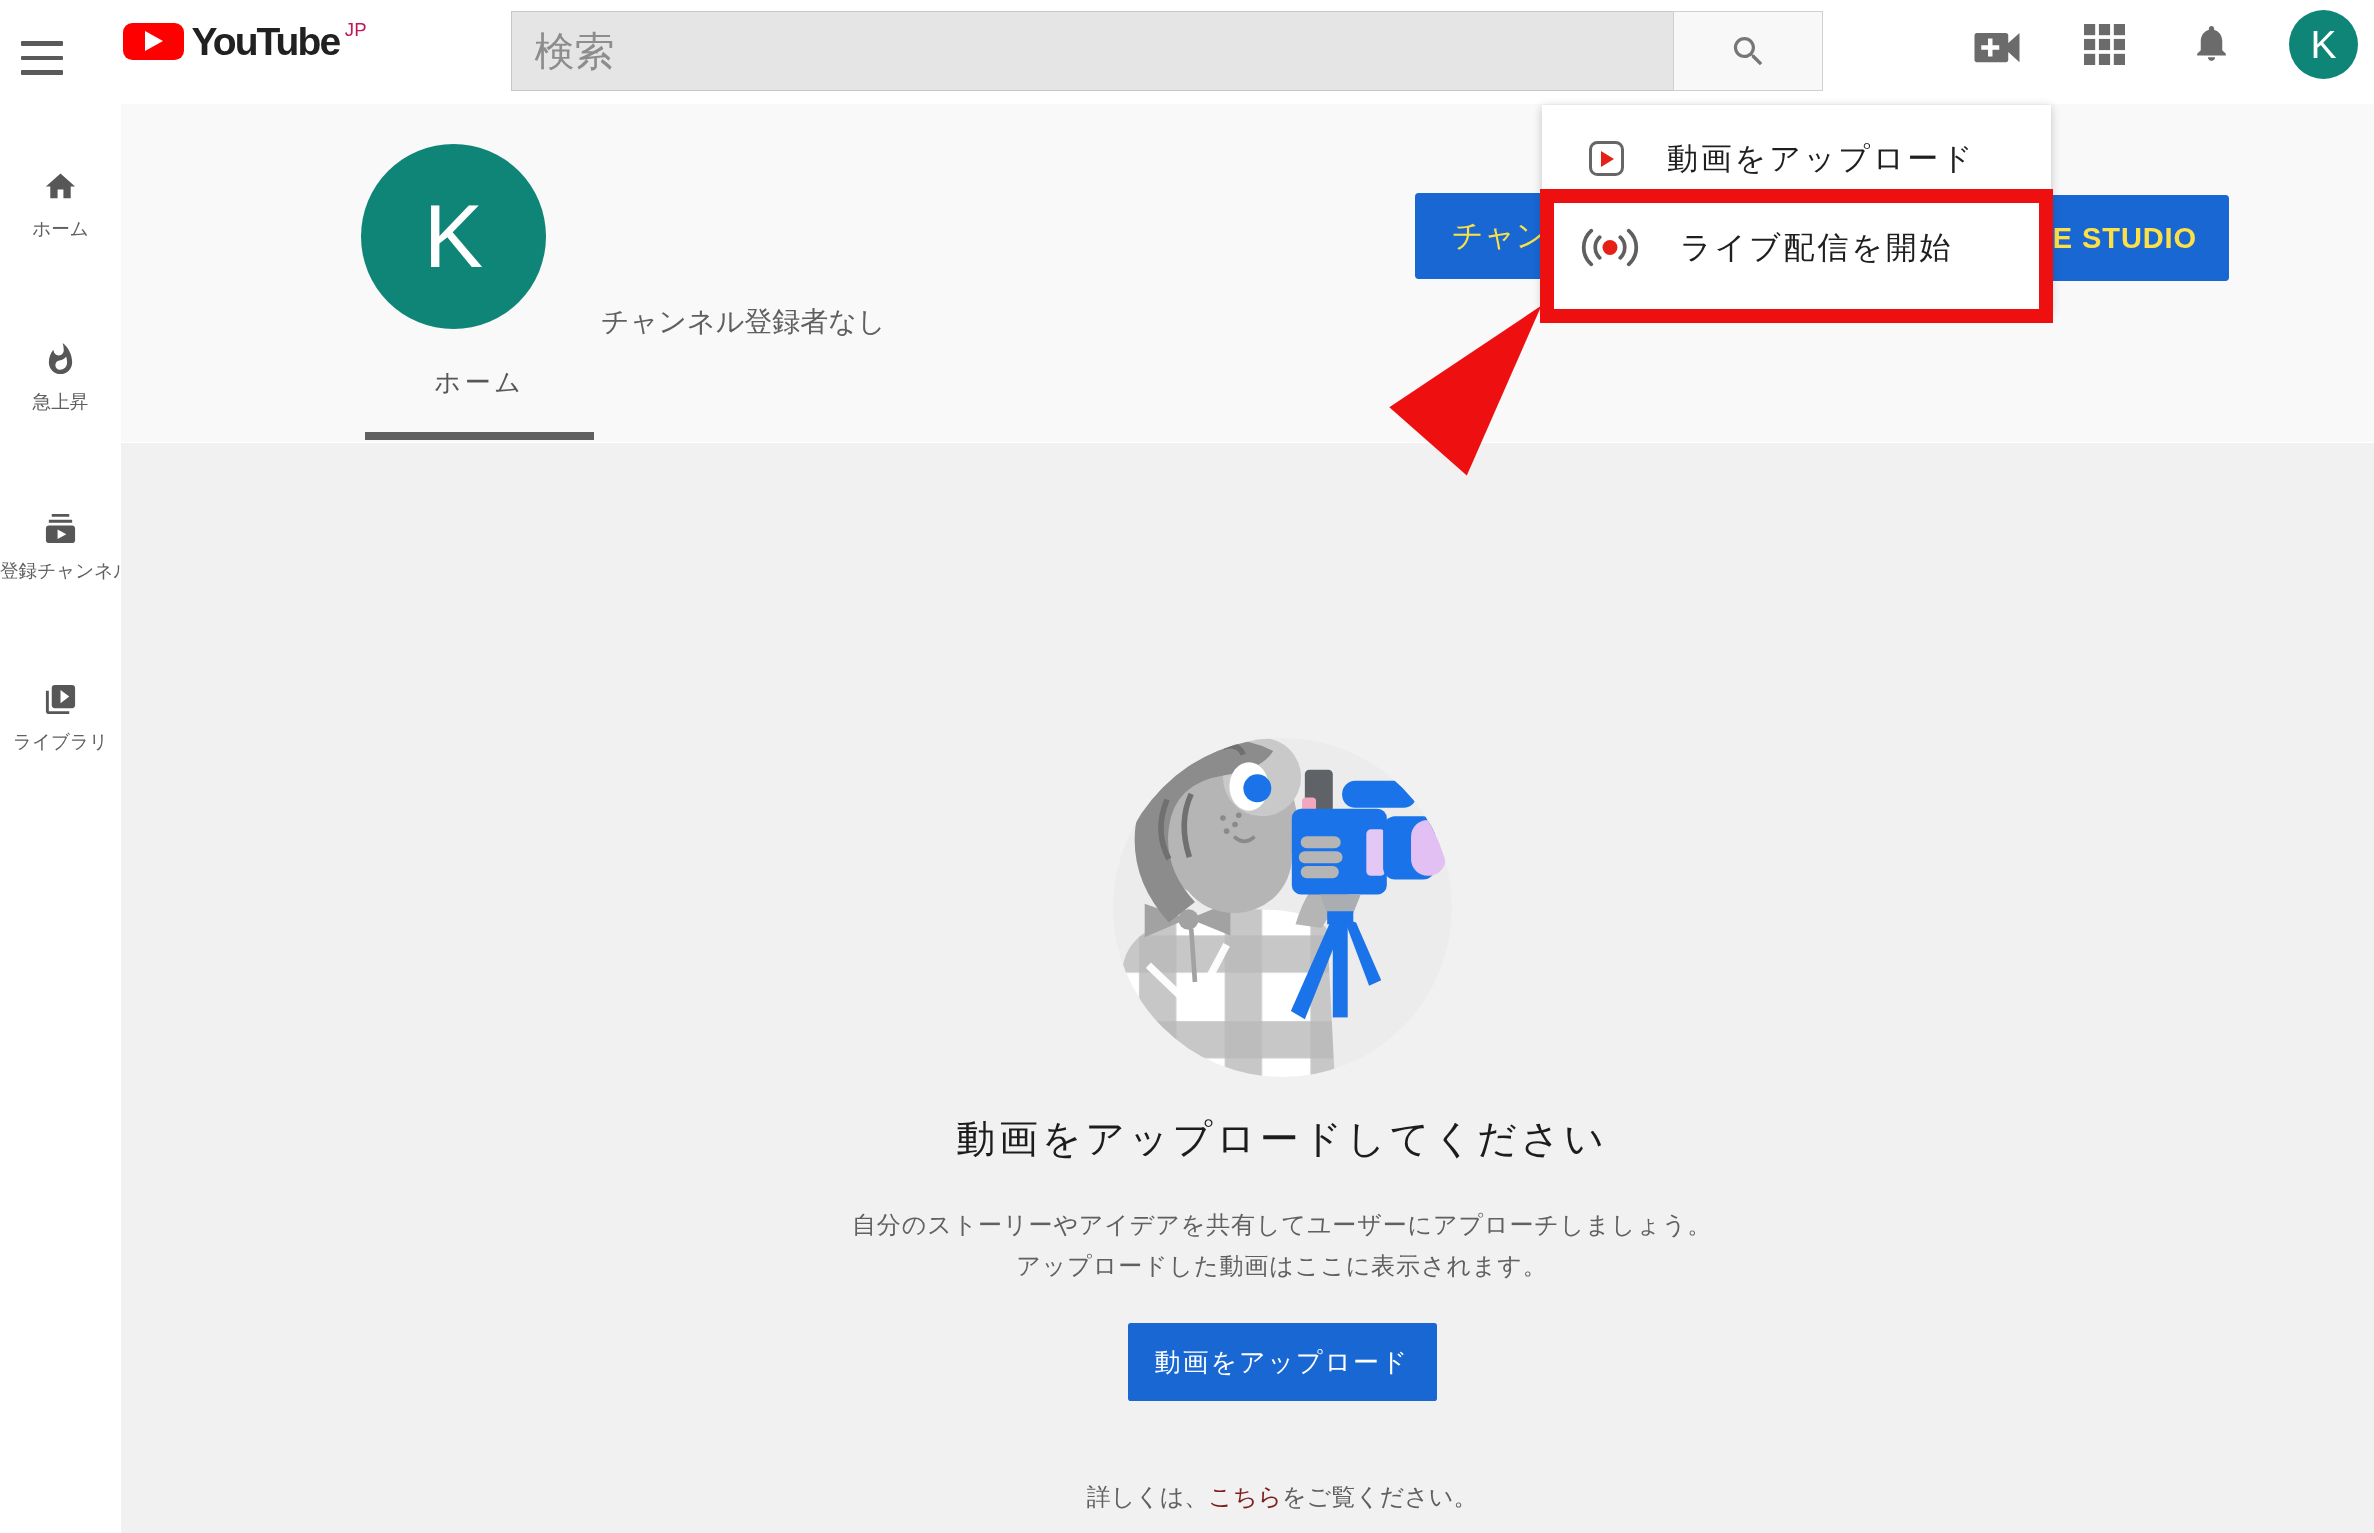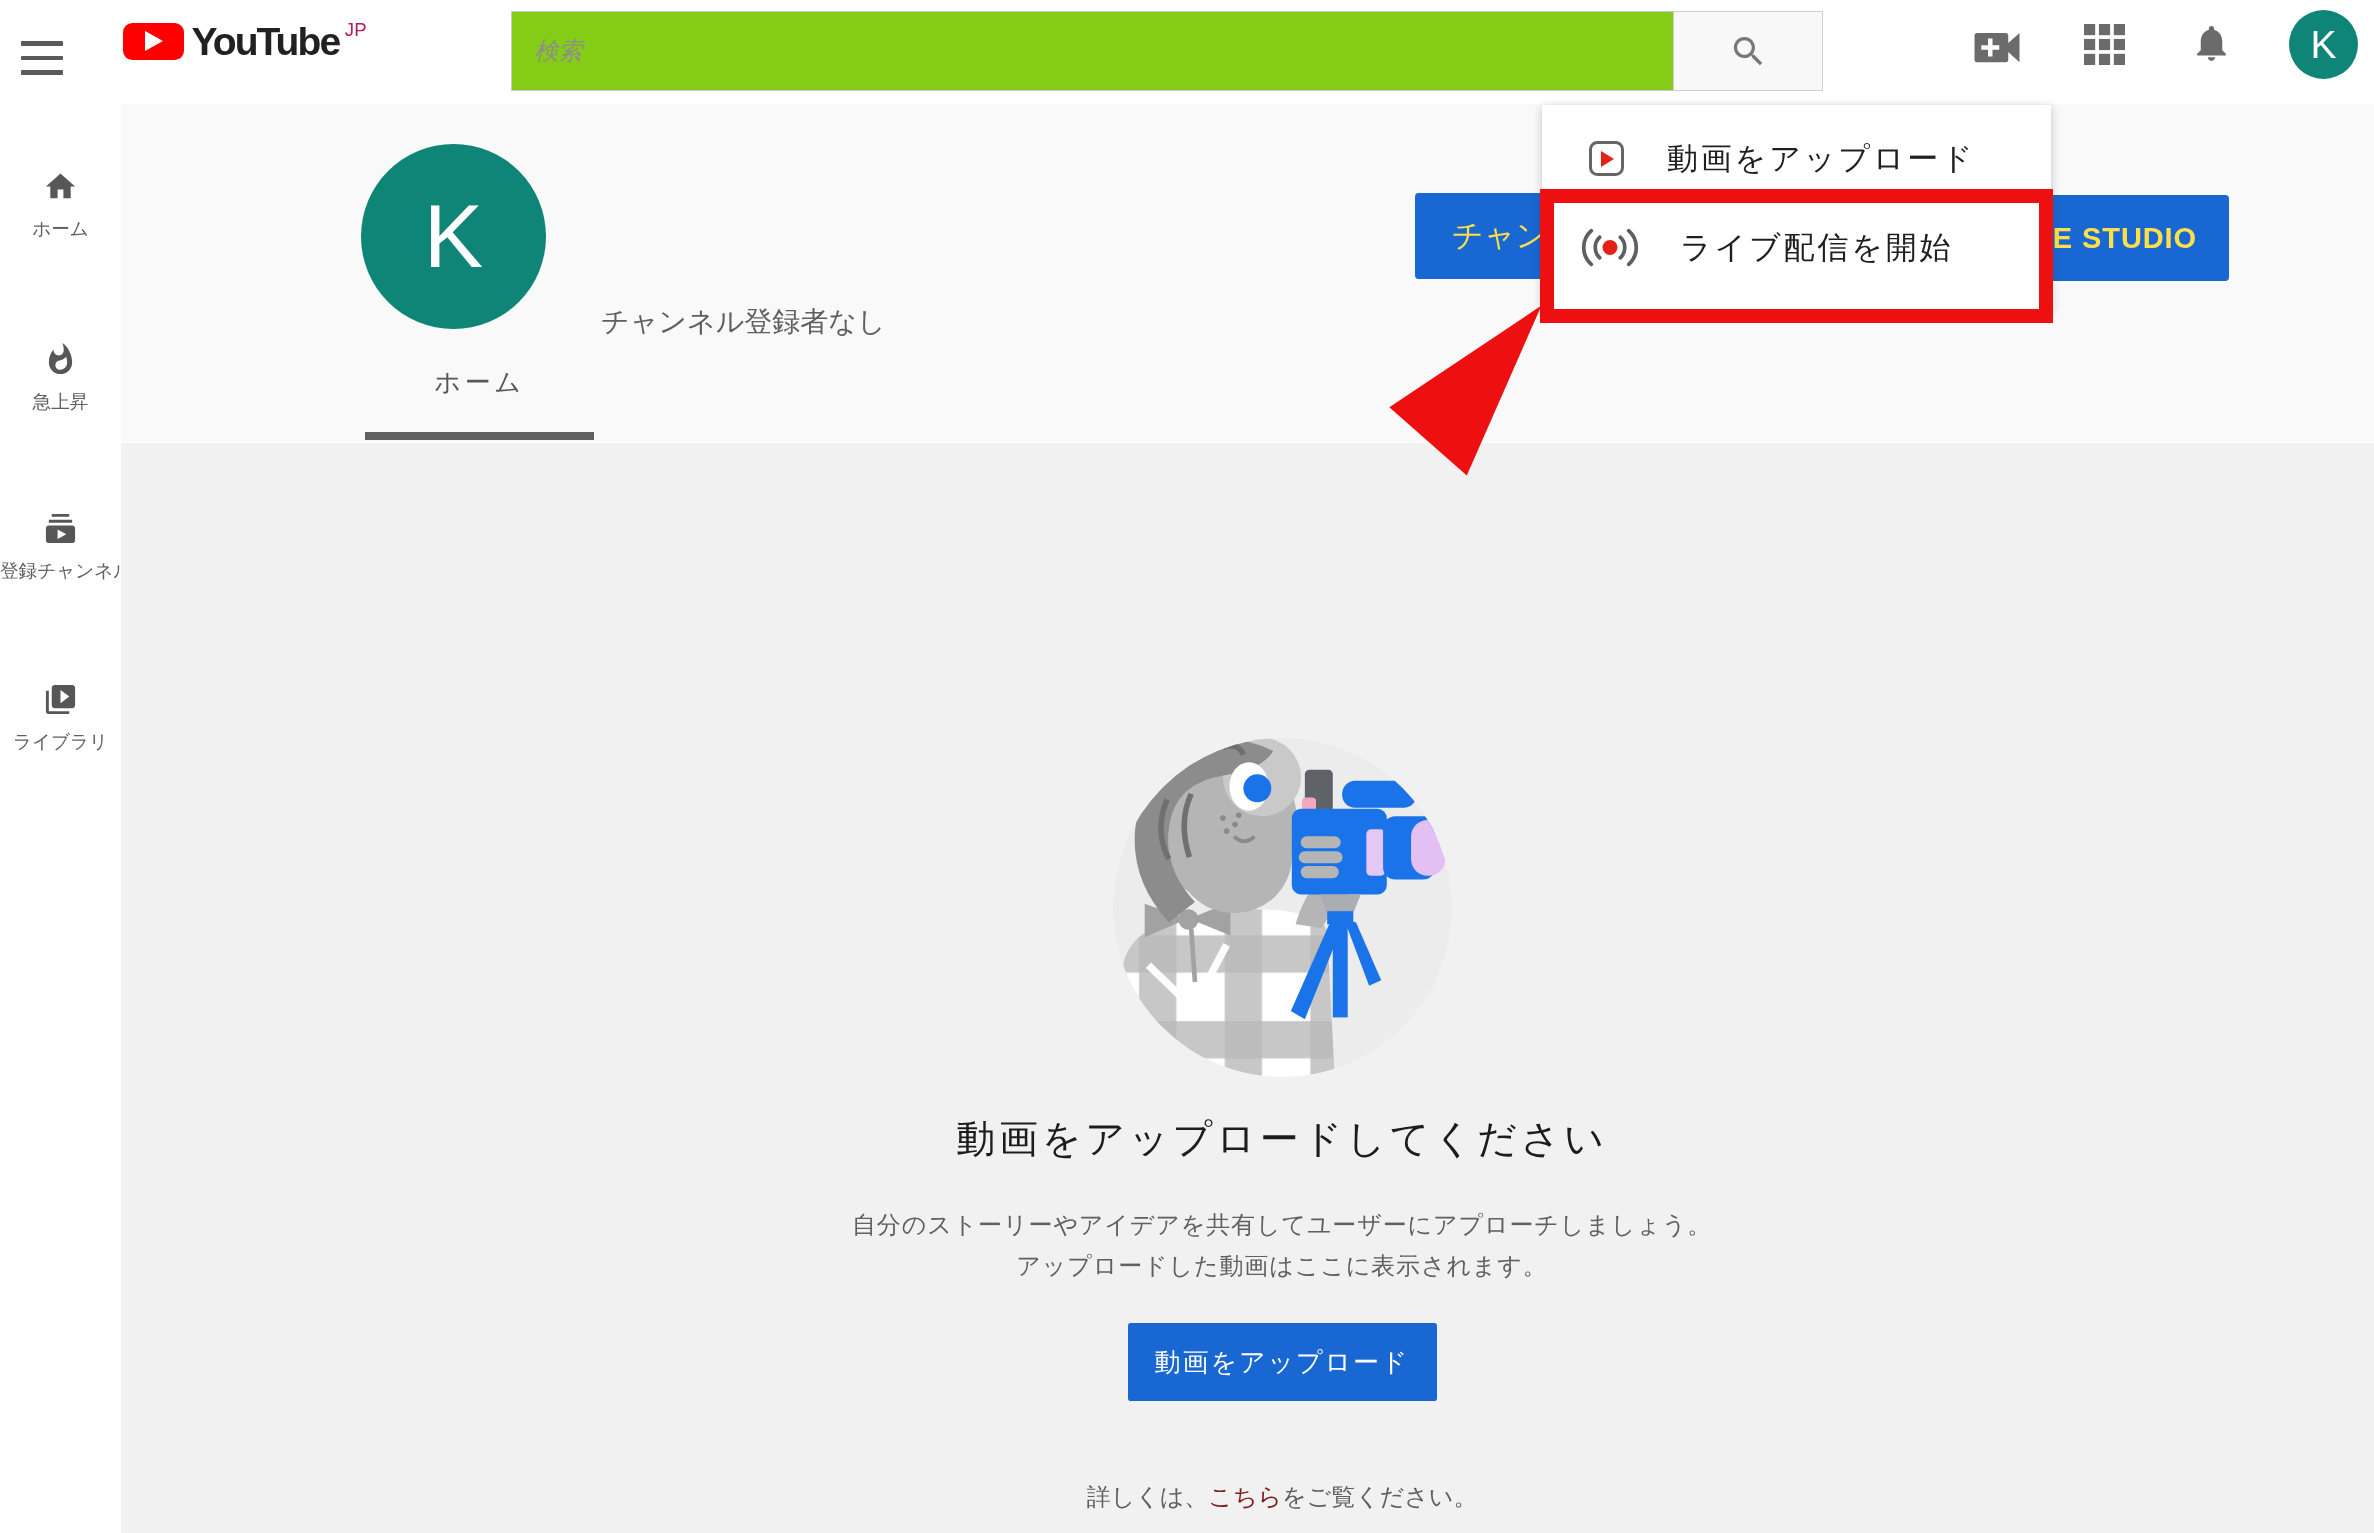--- a/index.html
+++ b/index.html
@@ -9,21 +9,21 @@
 
   
   .topbar { position:absolute; left:0; top:0; width:1914px; height:104px; background:#ffffff; z-index:30; }
   .hamburger { position:absolute; left:20.5px; top:41px; width:42px; height:34px; display:flex; flex-direction:column; justify-content:space-between; cursor:pointer; }
   .hamburger span { display:block; height:4.7px; background:#5a5a5a; border-radius:0.9px; }
   .logo { position:absolute; left:123px; top:23px; display:flex; align-items:flex-start; cursor:pointer; }
   .logo-badge { width:61px; height:37px; background:#ff0000; border-radius:9.3px; position:relative; }
   .logo-badge::after { content:""; position:absolute; left:22.4px; top:8.4px; border-left:18.6px solid #ffffff; border-top:10.3px solid transparent; border-bottom:10.3px solid transparent; }
   .logo-word { margin-left:7.5px; font-size:39px; font-weight:bold; letter-spacing:-1.9px; color:#212121; line-height:37px; }
   .logo-region { margin-left:5.6px; font-size:18.6px; color:#be185d; line-height:18.6px; position:relative; top:-1.9px; }
-  .search-input { position:absolute; left:511px; top:11.2px; width:1162px; height:80px; border:0.9px solid #c7c7c7; border-right:none; background:#84cc16; font-size:24px; color:#3a3a3a; padding:0 22.4px; outline:none; font-family:inherit;font-style:italic; }
+  .search-input { position:absolute; left:511px; top:11.2px; width:1162px; height:80px; border:0.9px solid #c7c7c7; border-right:none; background:#e5e5e5; font-size:40px; color:#3a3a3a; padding:0 22.4px; outline:none; font-family:inherit; }
   .search-input::placeholder { color:#8d8d8d; }
   .search-btn { position:absolute; left:1673px; top:11.2px; width:150px; height:80px; background:#f8f8f8; border:0.9px solid #d0d0d0; display:flex; align-items:center; justify-content:center; cursor:pointer; }
   .tb-icon { position:absolute; cursor:pointer; }
   .avatar-top { position:absolute; left:2289px; top:10.3px; width:69px; height:69px; border-radius:50%; background:#0f8577; color:#ffffff; font-size:39px; font-weight:300; display:flex; align-items:center; justify-content:center; cursor:pointer; }
 
   
   .sidebar { position:absolute; left:0; top:104px; width:121px; height:1429px; background:#ffffff; z-index:10; }
   .side-item { position:absolute; left:0; width:121px; text-align:center; cursor:pointer; }
   .side-item .lbl { display:block; margin-top:9.3px; font-size:18.6px; color:#606060; white-space:nowrap; overflow:hidden; width:121px; }
 

